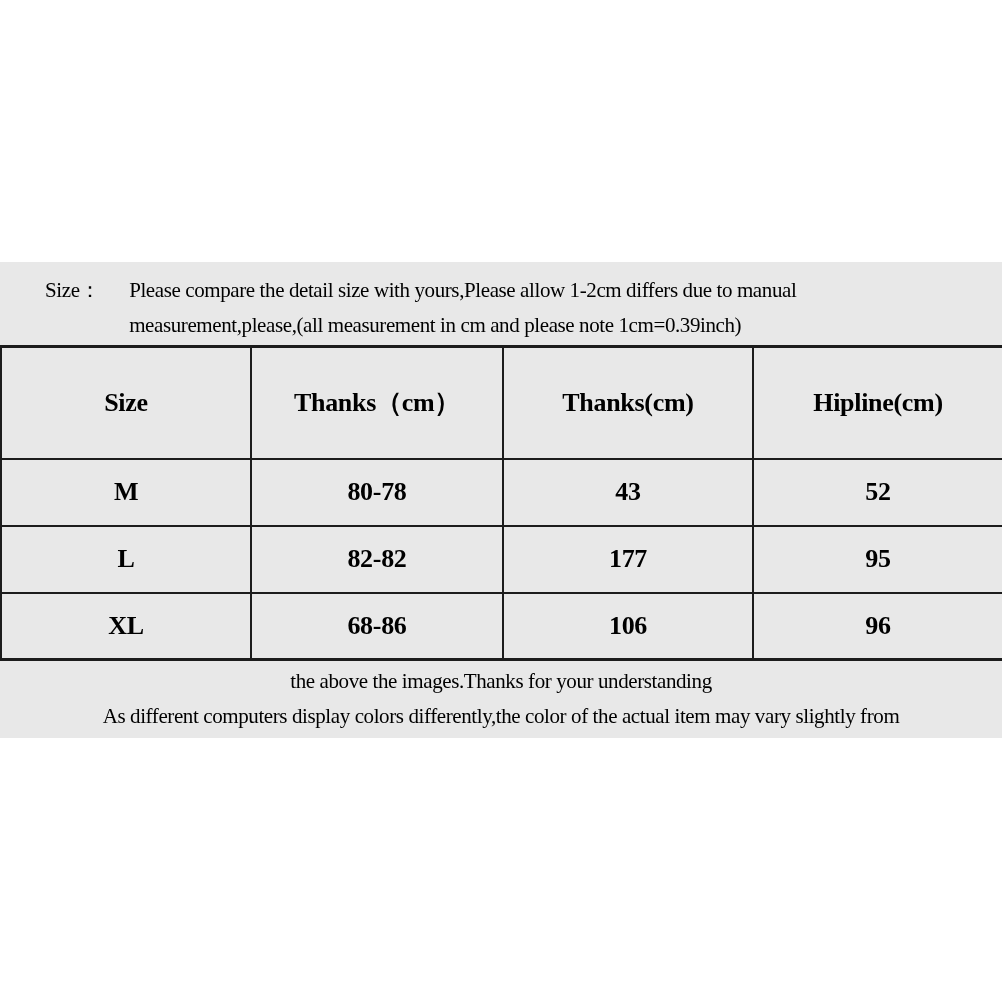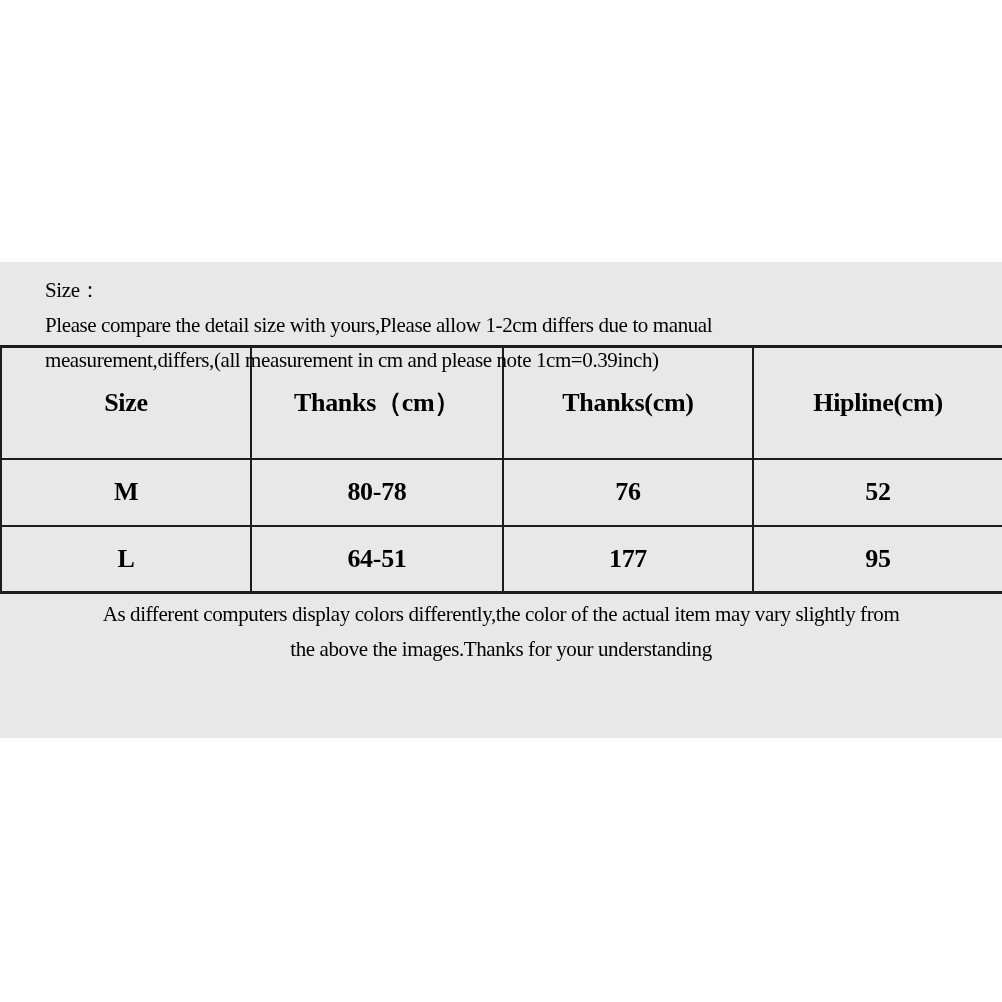--- a/index.html
+++ b/index.html
@@ -21,27 +21,26 @@
 
   
   .size-note {
     height: 83px;
     padding: 11px 40px 0 45px;
     display: flex;
     align-items: flex-start;
     font-size: 21px;
     line-height: 35px;
     letter-spacing: -0.4px;
-    flex-direction: column;
   }
   .size-note .label {
     white-space: nowrap;
     margin-right: 12px;
   }
-  .size-note .note-lines { flex: 1; }
+  .size-note .note-lines { flex: 1; margin-left: 17px; }
 
   
   table.size-table {
     width: 1002px;
     border-collapse: collapse;
     table-layout: fixed;
   }
   table.size-table td, table.size-table th {
     border: 2px solid #1c1c1c;
     text-align: center;
@@ -72,52 +71,58 @@
 <body>
 
 <div class="page">
 
   <div class="panel">
 
     <div class="size-note">
       <span class="label">Size：</span>
       <div class="note-lines">
         <div>Please compare the detail size with yours,Please allow 1-2cm differs due to manual</div>
-        <div>measurement,differs,(all measurement in cm and please note 1cm=0.39inch)</div>
+        <div>measurement,please,(all measurement in cm and please note 1cm=0.39inch)</div>
       </div>
     </div>
 
     <table class="size-table">
       <colgroup>
         <col class="c1">
           <col class="c2">
           <col class="c3">
           <col class="c4">
       </colgroup>
       <tbody>
         <tr class="head-row">
           <th>Size</th>
           <th>Thanks（cm）</th>
           <th>Thanks(cm)</th>
           <th>Hipline(cm)</th>
         </tr>
         <tr class="data-row">
           <td>M</td>
           <td>80-78</td>
-          <td>76</td>
+          <td>43</td>
           <td>52</td>
         </tr>
         <tr class="data-row">
           <td>L</td>
-          <td>64-51</td>
+          <td>82-82</td>
           <td>177</td>
           <td>95</td>
+        </tr>
+        <tr class="data-row">
+          <td>XL</td>
+          <td>68-86</td>
+          <td>106</td>
+          <td>96</td>
         </tr>
       </tbody>
     </table>
 
     <div class="color-note">
+      <div>the above the images.Thanks for your understanding</div>
       <div>As different computers display colors differently,the color of the actual item may vary slightly from</div>
-      <div>the above the images.Thanks for your understanding</div>
     </div>
 
   </div>
 </div>
 
 </body></html>

